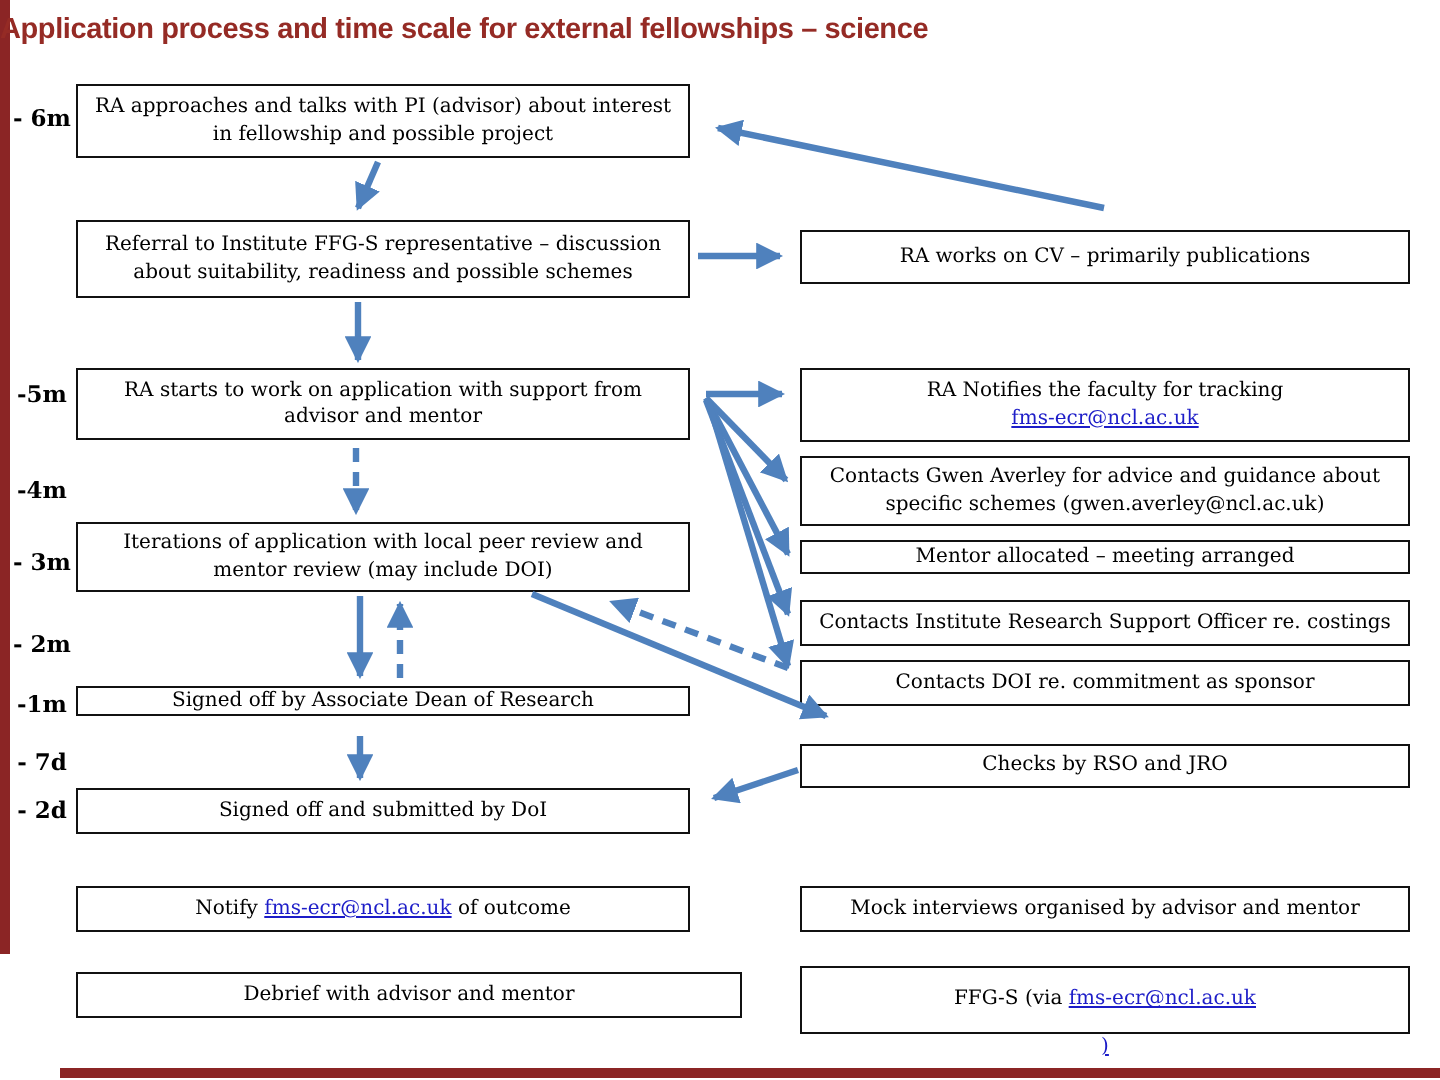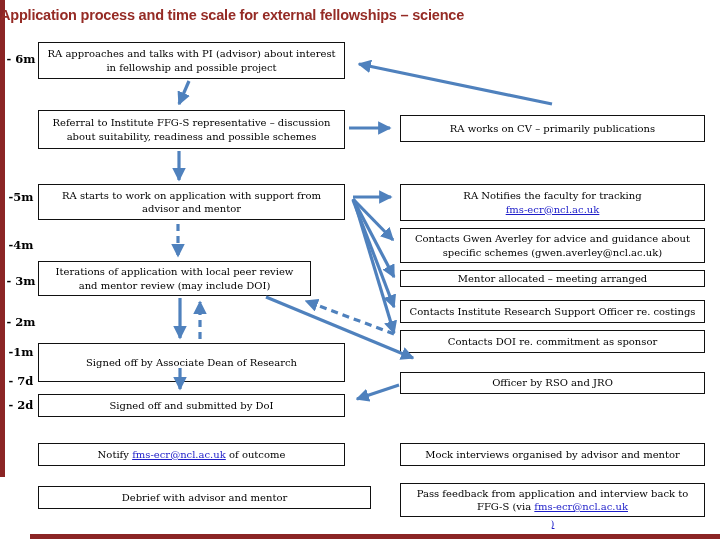--- a/index.html
+++ b/index.html
@@ -50,24 +50,24 @@
 
 <div class="box" style="left:38px;top:42px;width:307px;height:37px">
   <span>RA approaches and talks with PI (advisor) about interest in fellowship and possible project</span>
 </div>
 <div class="box" style="left:38px;top:110px;width:307px;height:39px">
   <span>Referral to Institute FFG-S representative – discussion about suitability, readiness and possible schemes</span>
 </div>
 <div class="box" style="left:38px;top:184px;width:307px;height:36px">
   <span>RA starts to work on application with support from advisor and mentor</span>
 </div>
-<div class="box" style="left:38px;top:261px;width:273px;height:35px">
+<div class="box" style="left:38px;top:261px;width:307px;height:35px">
   <span>Iterations of application with local peer review and mentor review (may include DOI)</span>
 </div>
-<div class="box" style="left:38px;top:343px;width:307px;height:39px">
+<div class="box" style="left:38px;top:343px;width:307px;height:15px">
   <span>Signed off by Associate Dean of Research</span>
 </div>
 <div class="box" style="left:38px;top:394px;width:307px;height:23px">
   <span>Signed off and submitted by DoI</span>
 </div>
 <div class="box" style="left:38px;top:443px;width:307px;height:23px">
   <span class="inline-wrap"><span>Notify </span><a class="lnk">fms-ecr@ncl.ac.uk</a><span> of outcome</span></span>
 </div>
 <div class="box" style="left:38px;top:486px;width:333px;height:23px">
   <span>Debrief with advisor and mentor</span>
@@ -86,27 +86,26 @@
 <div class="box" style="left:400px;top:270px;width:305px;height:17px">
   <span>Mentor allocated – meeting arranged</span>
 </div>
 <div class="box" style="left:400px;top:300px;width:305px;height:23px">
   <span>Contacts Institute Research Support Officer re. costings</span>
 </div>
 <div class="box" style="left:400px;top:330px;width:305px;height:23px">
   <span>Contacts DOI re. commitment as sponsor</span>
 </div>
 <div class="box" style="left:400px;top:372px;width:305px;height:22px">
-  <span>Officer by RSO and JRO</span>
+  <span>Checks by RSO and JRO</span>
 </div>
 <div class="box" style="left:400px;top:443px;width:305px;height:23px">
   <span>Mock interviews organised by advisor and mentor</span>
 </div>
 <div class="box" style="left:400px;top:483px;width:305px;height:34px">
-  <span>Pass feedback from application and interview back to</span>
   <span class="inline-wrap"><span>FFG-S (via </span><a class="lnk">fms-ecr@ncl.ac.uk</a></span>
 </div>
 <div class="overflow-paren">)</div>
 
 <svg class="arrows" width="720" height="540" viewBox="0 0 720 540">
   <defs>
     <marker id="ah" viewBox="0 0 7 7" refX="6.2" refY="3.5" markerWidth="4.2" markerHeight="4.2" orient="auto" markerUnits="strokeWidth">
       <path d="M0,0 L7,3.5 L0,7 Z" fill="#4f81bd"></path>
     </marker>
   </defs>

